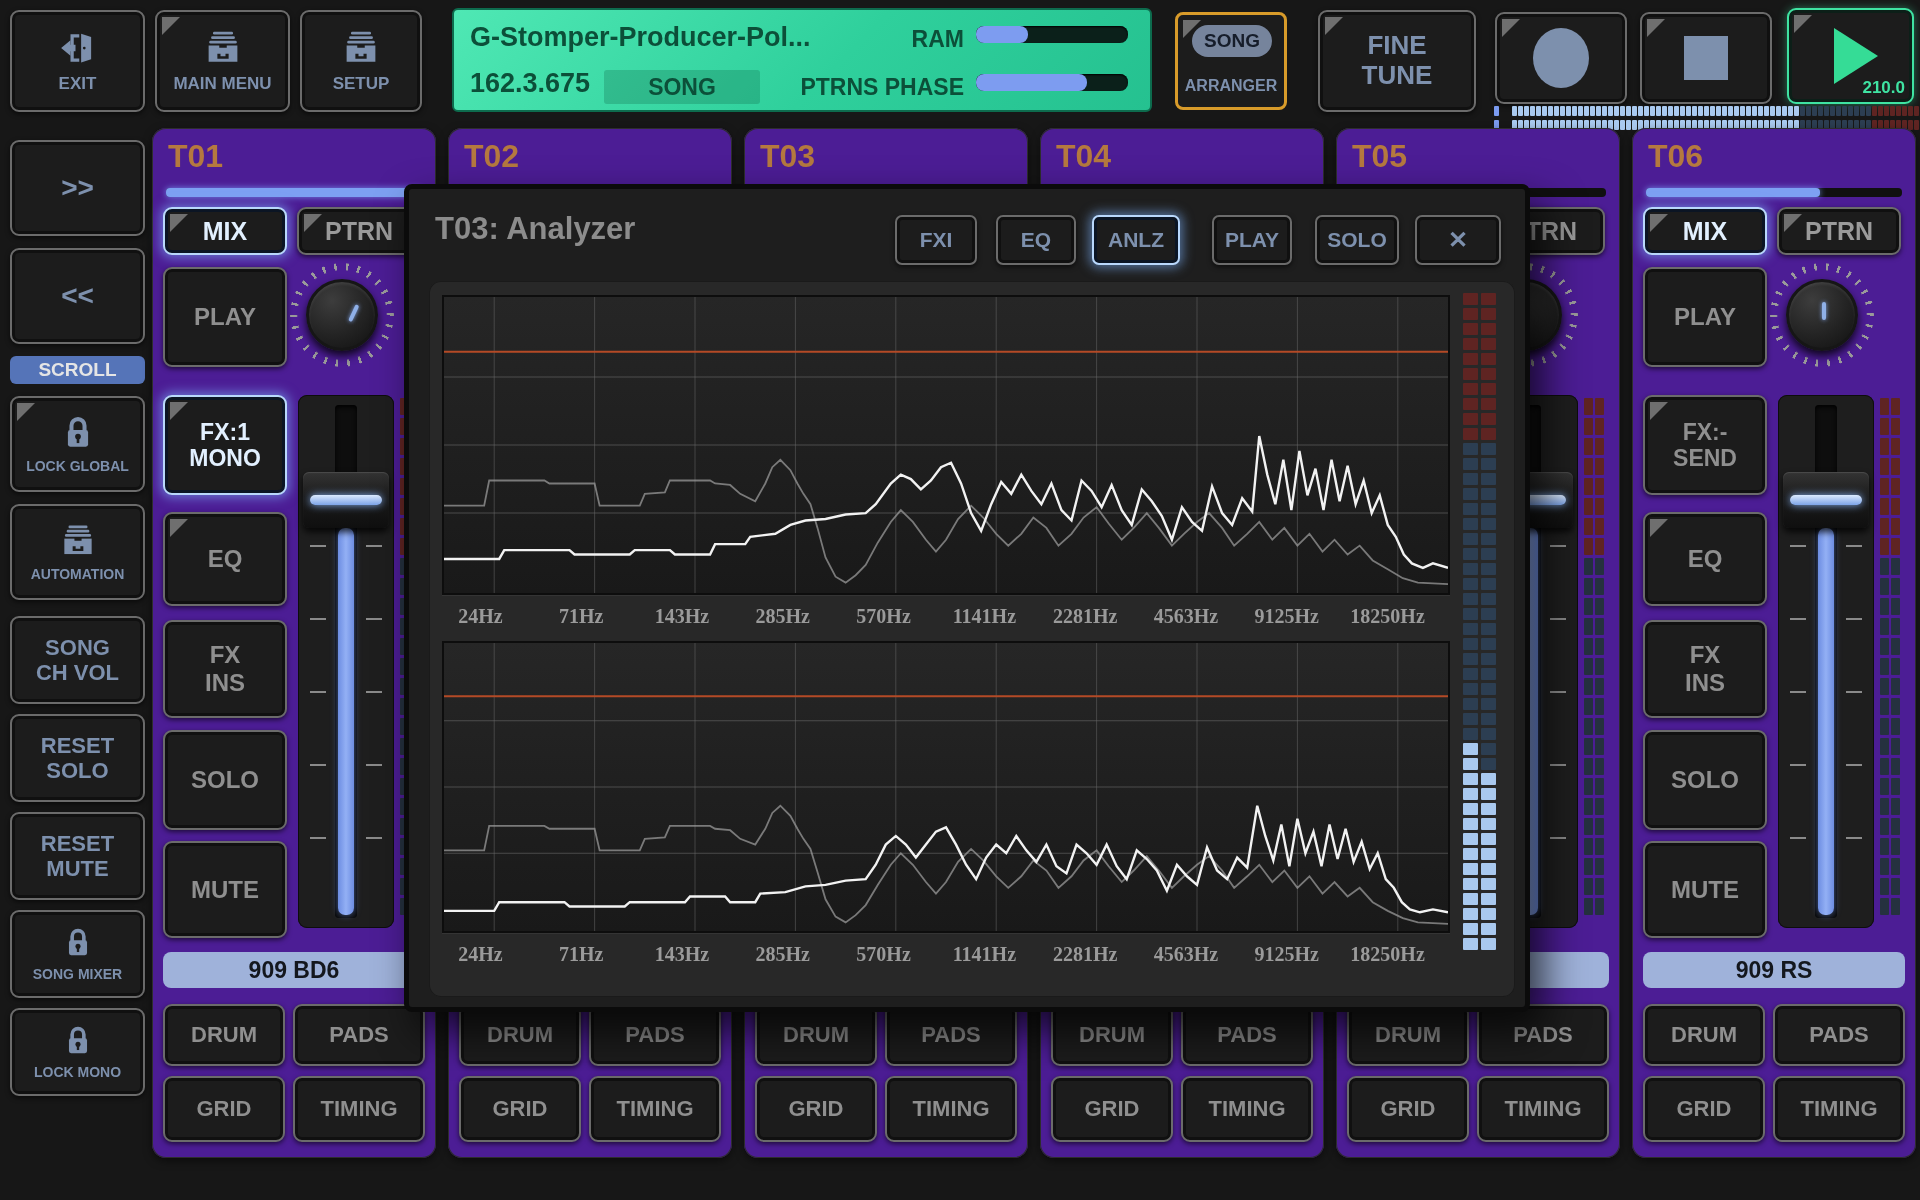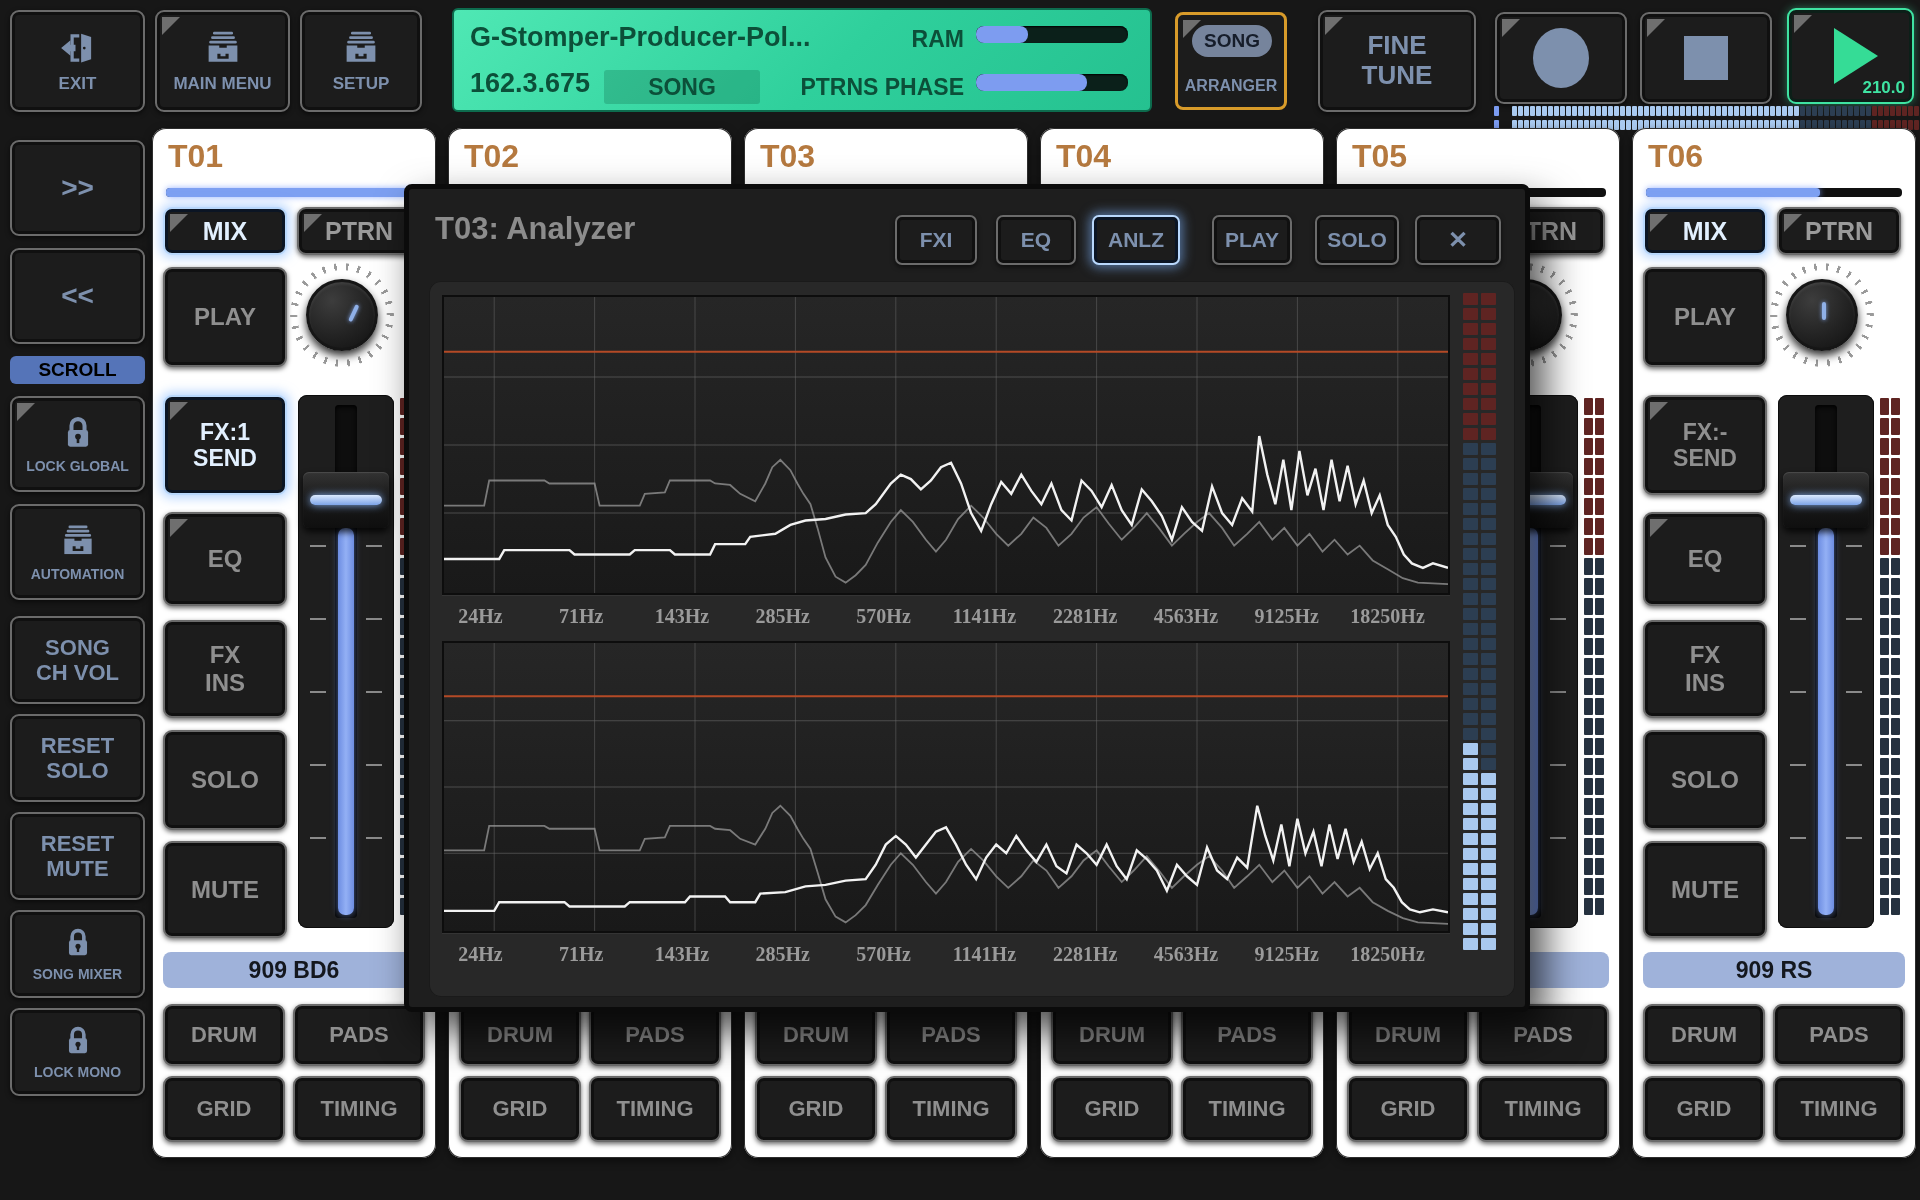--- a/index.html
+++ b/index.html
@@ -43,25 +43,25 @@
   .stop-sq{width:44px;height:44px;background:#7d90ad;}
   .play-tri{width:0;height:0;border-left:44px solid #35dc96;border-top:28px solid transparent;
        border-bottom:28px solid transparent;margin-left:10px;}
   .play-bpm{position:absolute;right:7px;bottom:4px;color:#3fe3a2;font-size:17px;font-weight:bold;}
   #transport-meter{position:absolute;left:1494px;top:106px;}
   .meter-row{display:flex;height:10px;margin-bottom:4px;}
   .meter-row .seg{width:5px;height:10px;margin-right:1px;border-radius:1px;}
 
   
   .scroll-pill{position:absolute;left:10px;top:356px;width:135px;height:28px;border-radius:6px;
-       background:#5574b8;color:#000000;font-size:19px;font-weight:bold;
+       background:#5574b8;color:#e5e5e5;font-size:19px;font-weight:bold;
        display:flex;align-items:center;justify-content:center;}
 
   
-  .track-col{position:absolute;top:128px;width:284px;height:1030px;background:#ffffff;
+  .track-col{position:absolute;top:128px;width:284px;height:1030px;background:#4c1d95;
        border-radius:14px;box-shadow:inset 0 0 0 1px #2d2d2d,0 3px 8px rgba(0,0,0,.5);}
   .t-name{position:absolute;left:16px;top:10px;font-size:32px;font-weight:bold;color:#b5793f;}
   .t-progress{position:absolute;left:14px;top:60px;width:256px;height:9px;border-radius:4px;
        background:#101010;}
   .t-progress .fill{height:100%;border-radius:4px;background:#7da0f2;
        box-shadow:0 0 6px rgba(125,160,255,.8);}
   .t-btn{font-size:24px;}
   .t-mix{left:11px;top:79px;width:124px;height:48px;font-size:25px;}
   .t-ptrn{left:145px;top:79px;width:124px;height:48px;font-size:25px;color:#9a9a9a;}
   .t-play{left:11px;top:139px;width:124px;height:100px;}
@@ -445,21 +445,21 @@
 
       <div class="knob-box">
         <div class="knob-ticks"></div>
         <div class="knob">
           <div class="knob-pointer" style="transform: rotate(25deg);"></div>
         </div>
       </div>
 
       <div class="btn t-btn t-fx has-marker active-blue">
         <span>FX:1
-SEND</span></div>
+MONO</span></div>
       <div class="btn t-btn t-eq has-marker">
         <span>EQ</span></div>
       <div class="btn t-btn t-fxins">
         <span>FX
 INS</span></div>
       <div class="btn t-btn t-solo">
         <span>SOLO</span></div>
       <div class="btn t-btn t-mute">
         <span>MUTE</span></div>
 

